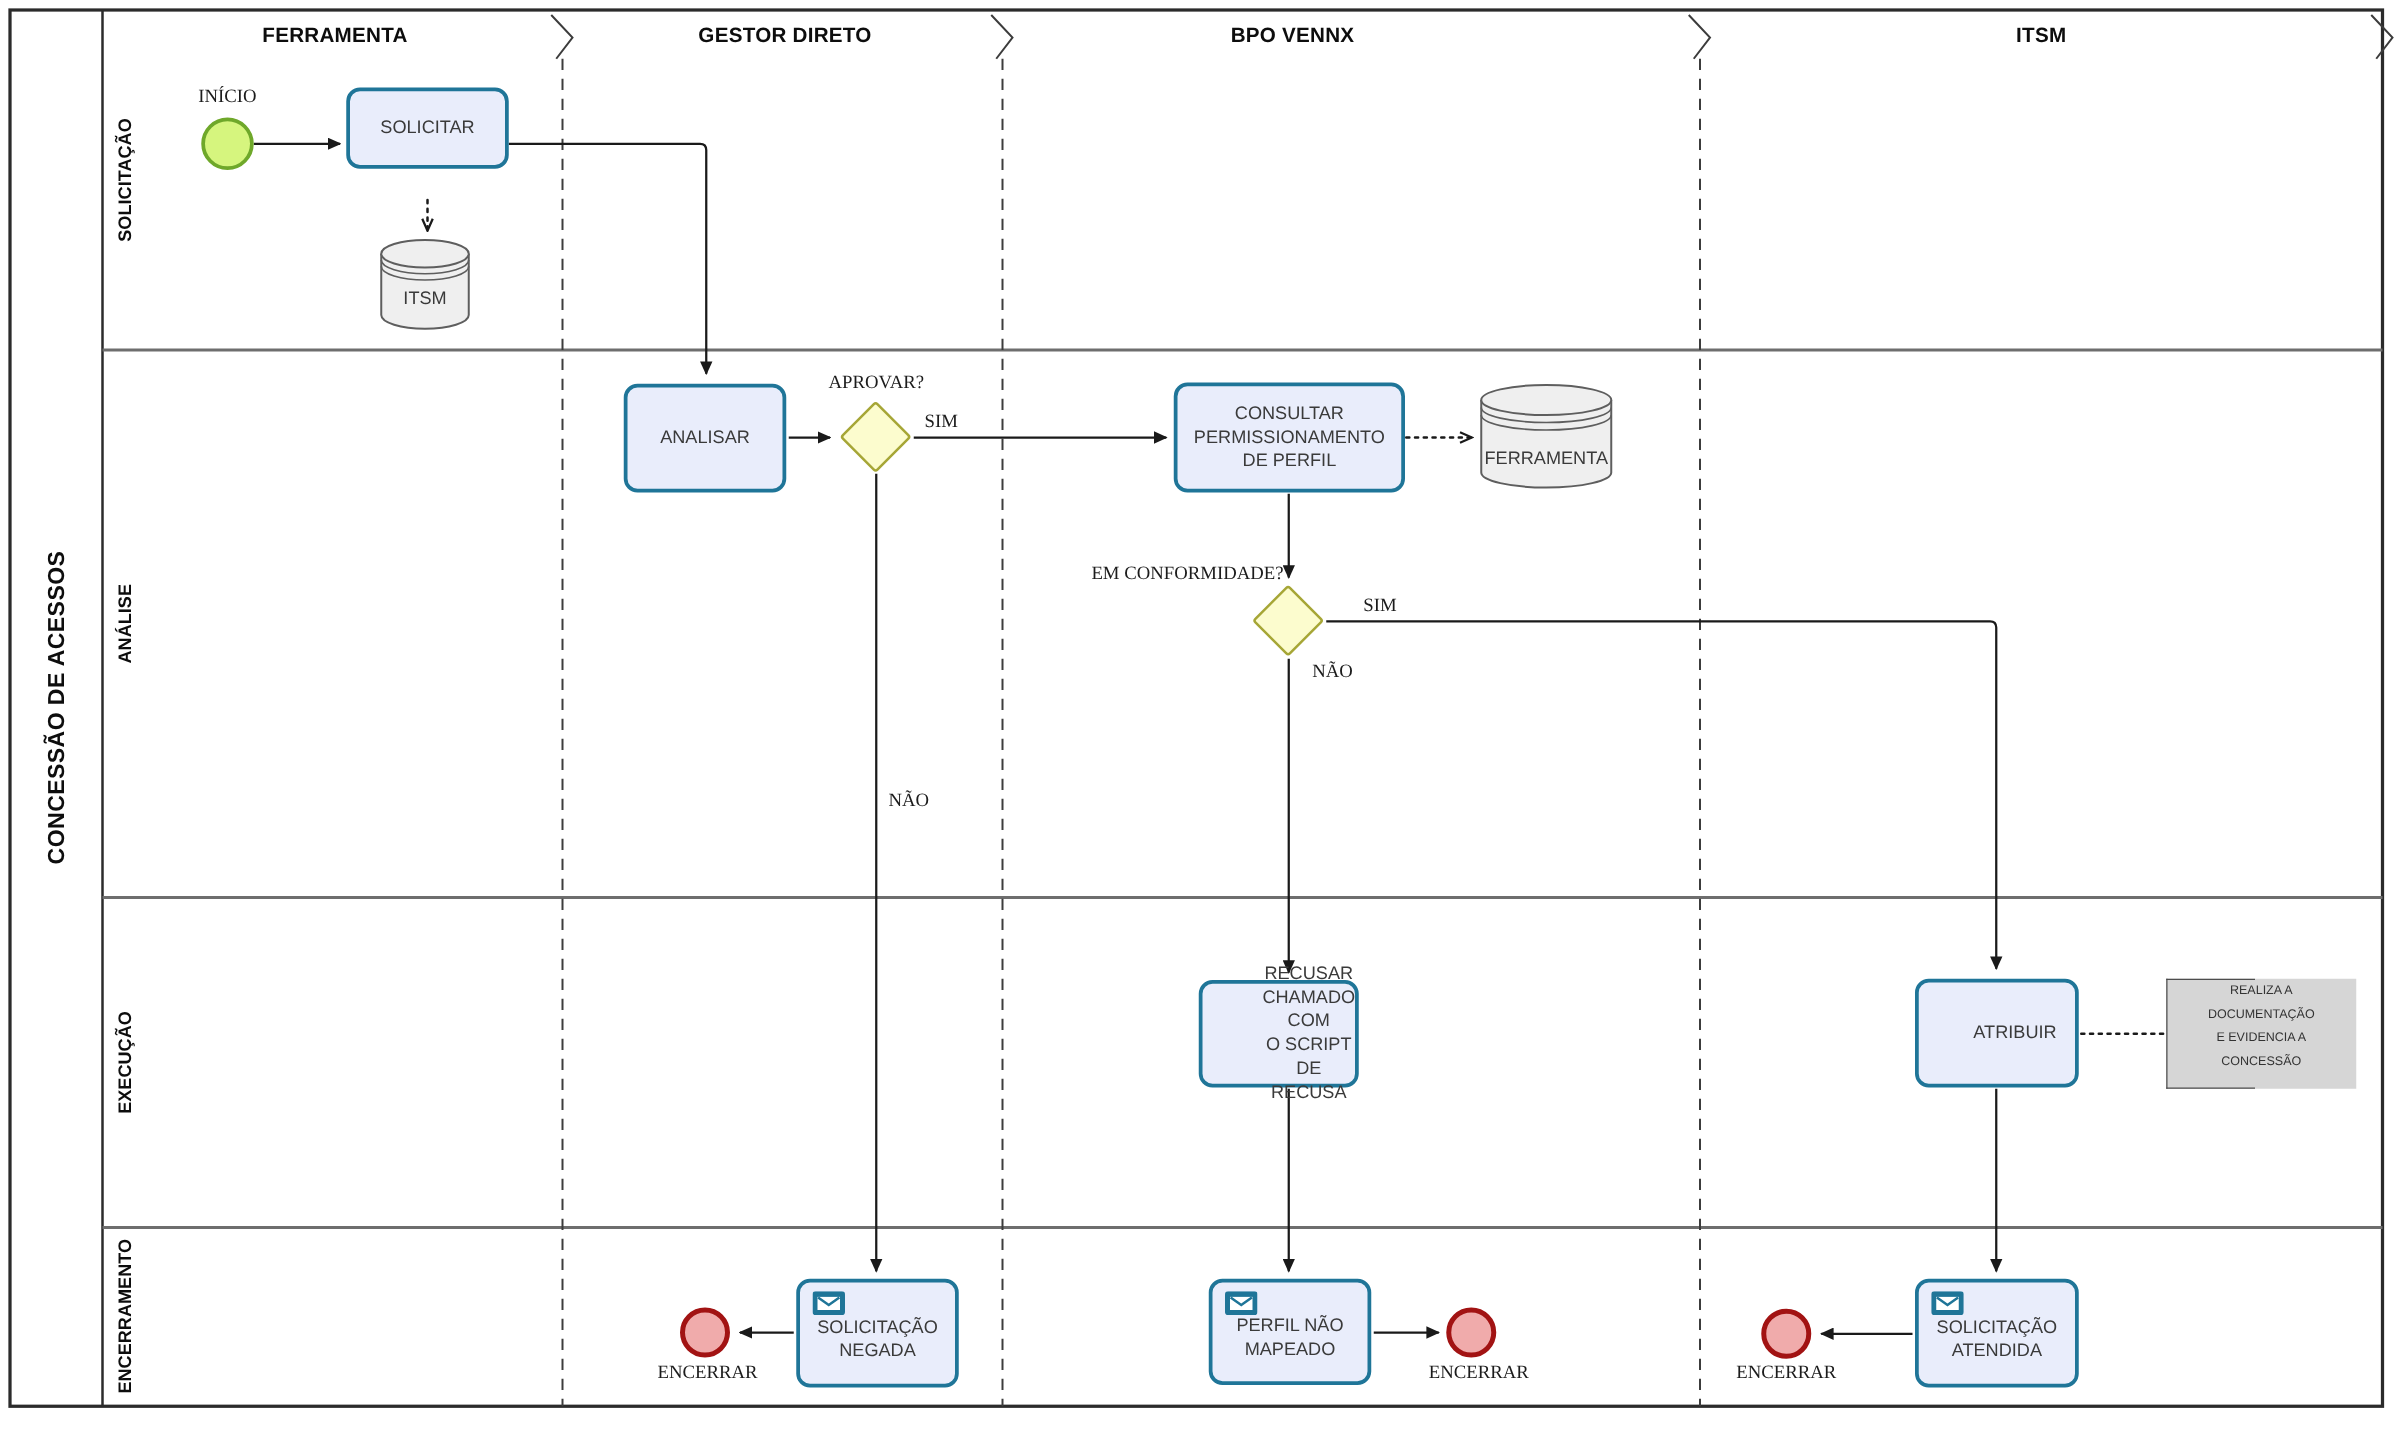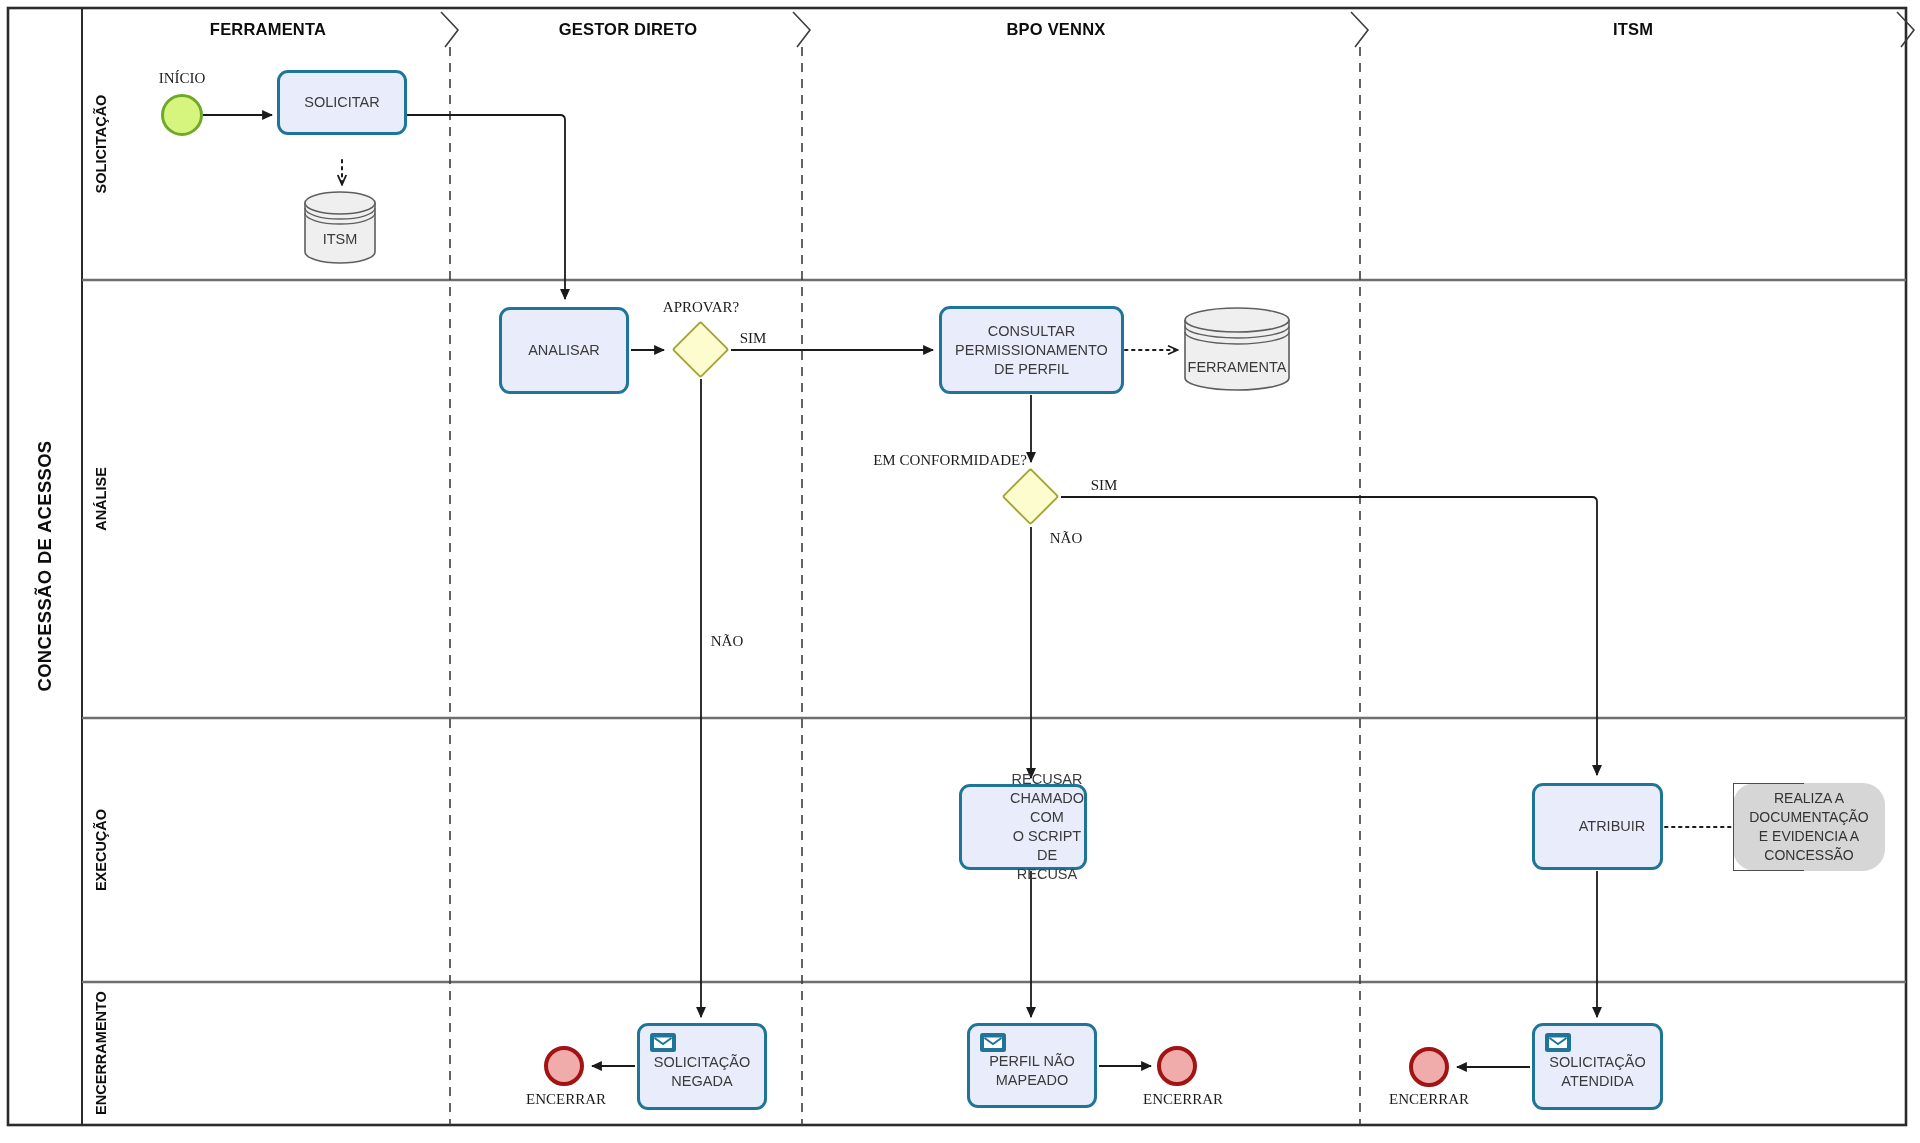--- a/index.html
+++ b/index.html
@@ -52,22 +52,22 @@
   .start-event{width:42px;height:42px;background:var(--start-fill);border:3.5px solid var(--start-border);}
   .end-event{width:40px;height:40px;background:var(--end-fill);border:4.5px solid var(--end-border);}
 
   .gateway{
     width:41px;height:41px; transform:rotate(45deg); border-radius:3px;
     background:var(--gateway-fill); border:2.5px solid var(--gateway-border);
   }
 
   .annotation{
     background:var(--annotation-fill);
-    display:flex; align-items:center; justify-content:center; text-align:center;
-    font-size:14px; line-height:19px; color:#333;border-radius:22px;
+    display:flex; justify-content:center; text-align:center;
+    font-size:10px; line-height:19px; color:#333;
   }
   .annotation::before{
     content:""; position:absolute; left:0; top:0; bottom:0; width:46%;
     border:1.6px solid #4d4d4d; border-right:none;
   }
 
   .cyl-label{
     position:absolute; z-index:3; text-align:center; font-size:14.5px; color:#3a3a3a; white-space:nowrap;
   }
   .lbl{
@@ -122,21 +122,21 @@
   </svg>
 
   <div class="vlabel pool-title" style="left:45px;top:566px;">CONCESSÃO DE ACESSOS</div>
   <div class="vlabel lane-label" style="left:101px;top:144px;">SOLICITAÇÃO</div>
   <div class="vlabel lane-label" style="left:101px;top:499px;">ANÁLISE</div>
   <div class="vlabel lane-label" style="left:101px;top:850px;">EXECUÇÃO</div>
   <div class="vlabel lane-label" style="left:101px;top:1053px;">ENCERRAMENTO</div>
 
   <div class="pool-header" style="left:268px;top:29px;">FERRAMENTA</div>
   <div class="pool-header" style="left:628px;top:29px;">GESTOR DIRETO</div>
-  <div class="pool-header" style="left:1056px;top:29px;">BPO VENNX</div>
+  <div class="pool-header" style="left:1034px;top:29px;">BPO VENNX</div>
   <div class="pool-header" style="left:1633px;top:29px;">ITSM</div>
 
   <div class="node event start-event" style="left:161px;top:94px;"></div>
   <div class="lbl" style="left:182px;top:78px;">INÍCIO</div>
 
   <div class="node task" style="left:277px;top:70px;width:130px;height:65px;">
     <span class="pre">SOLICITAR</span>
   </div>
   <div class="node task" style="left:939px;top:306px;width:185px;height:88px;">
     <span class="pre">CONSULTAR

